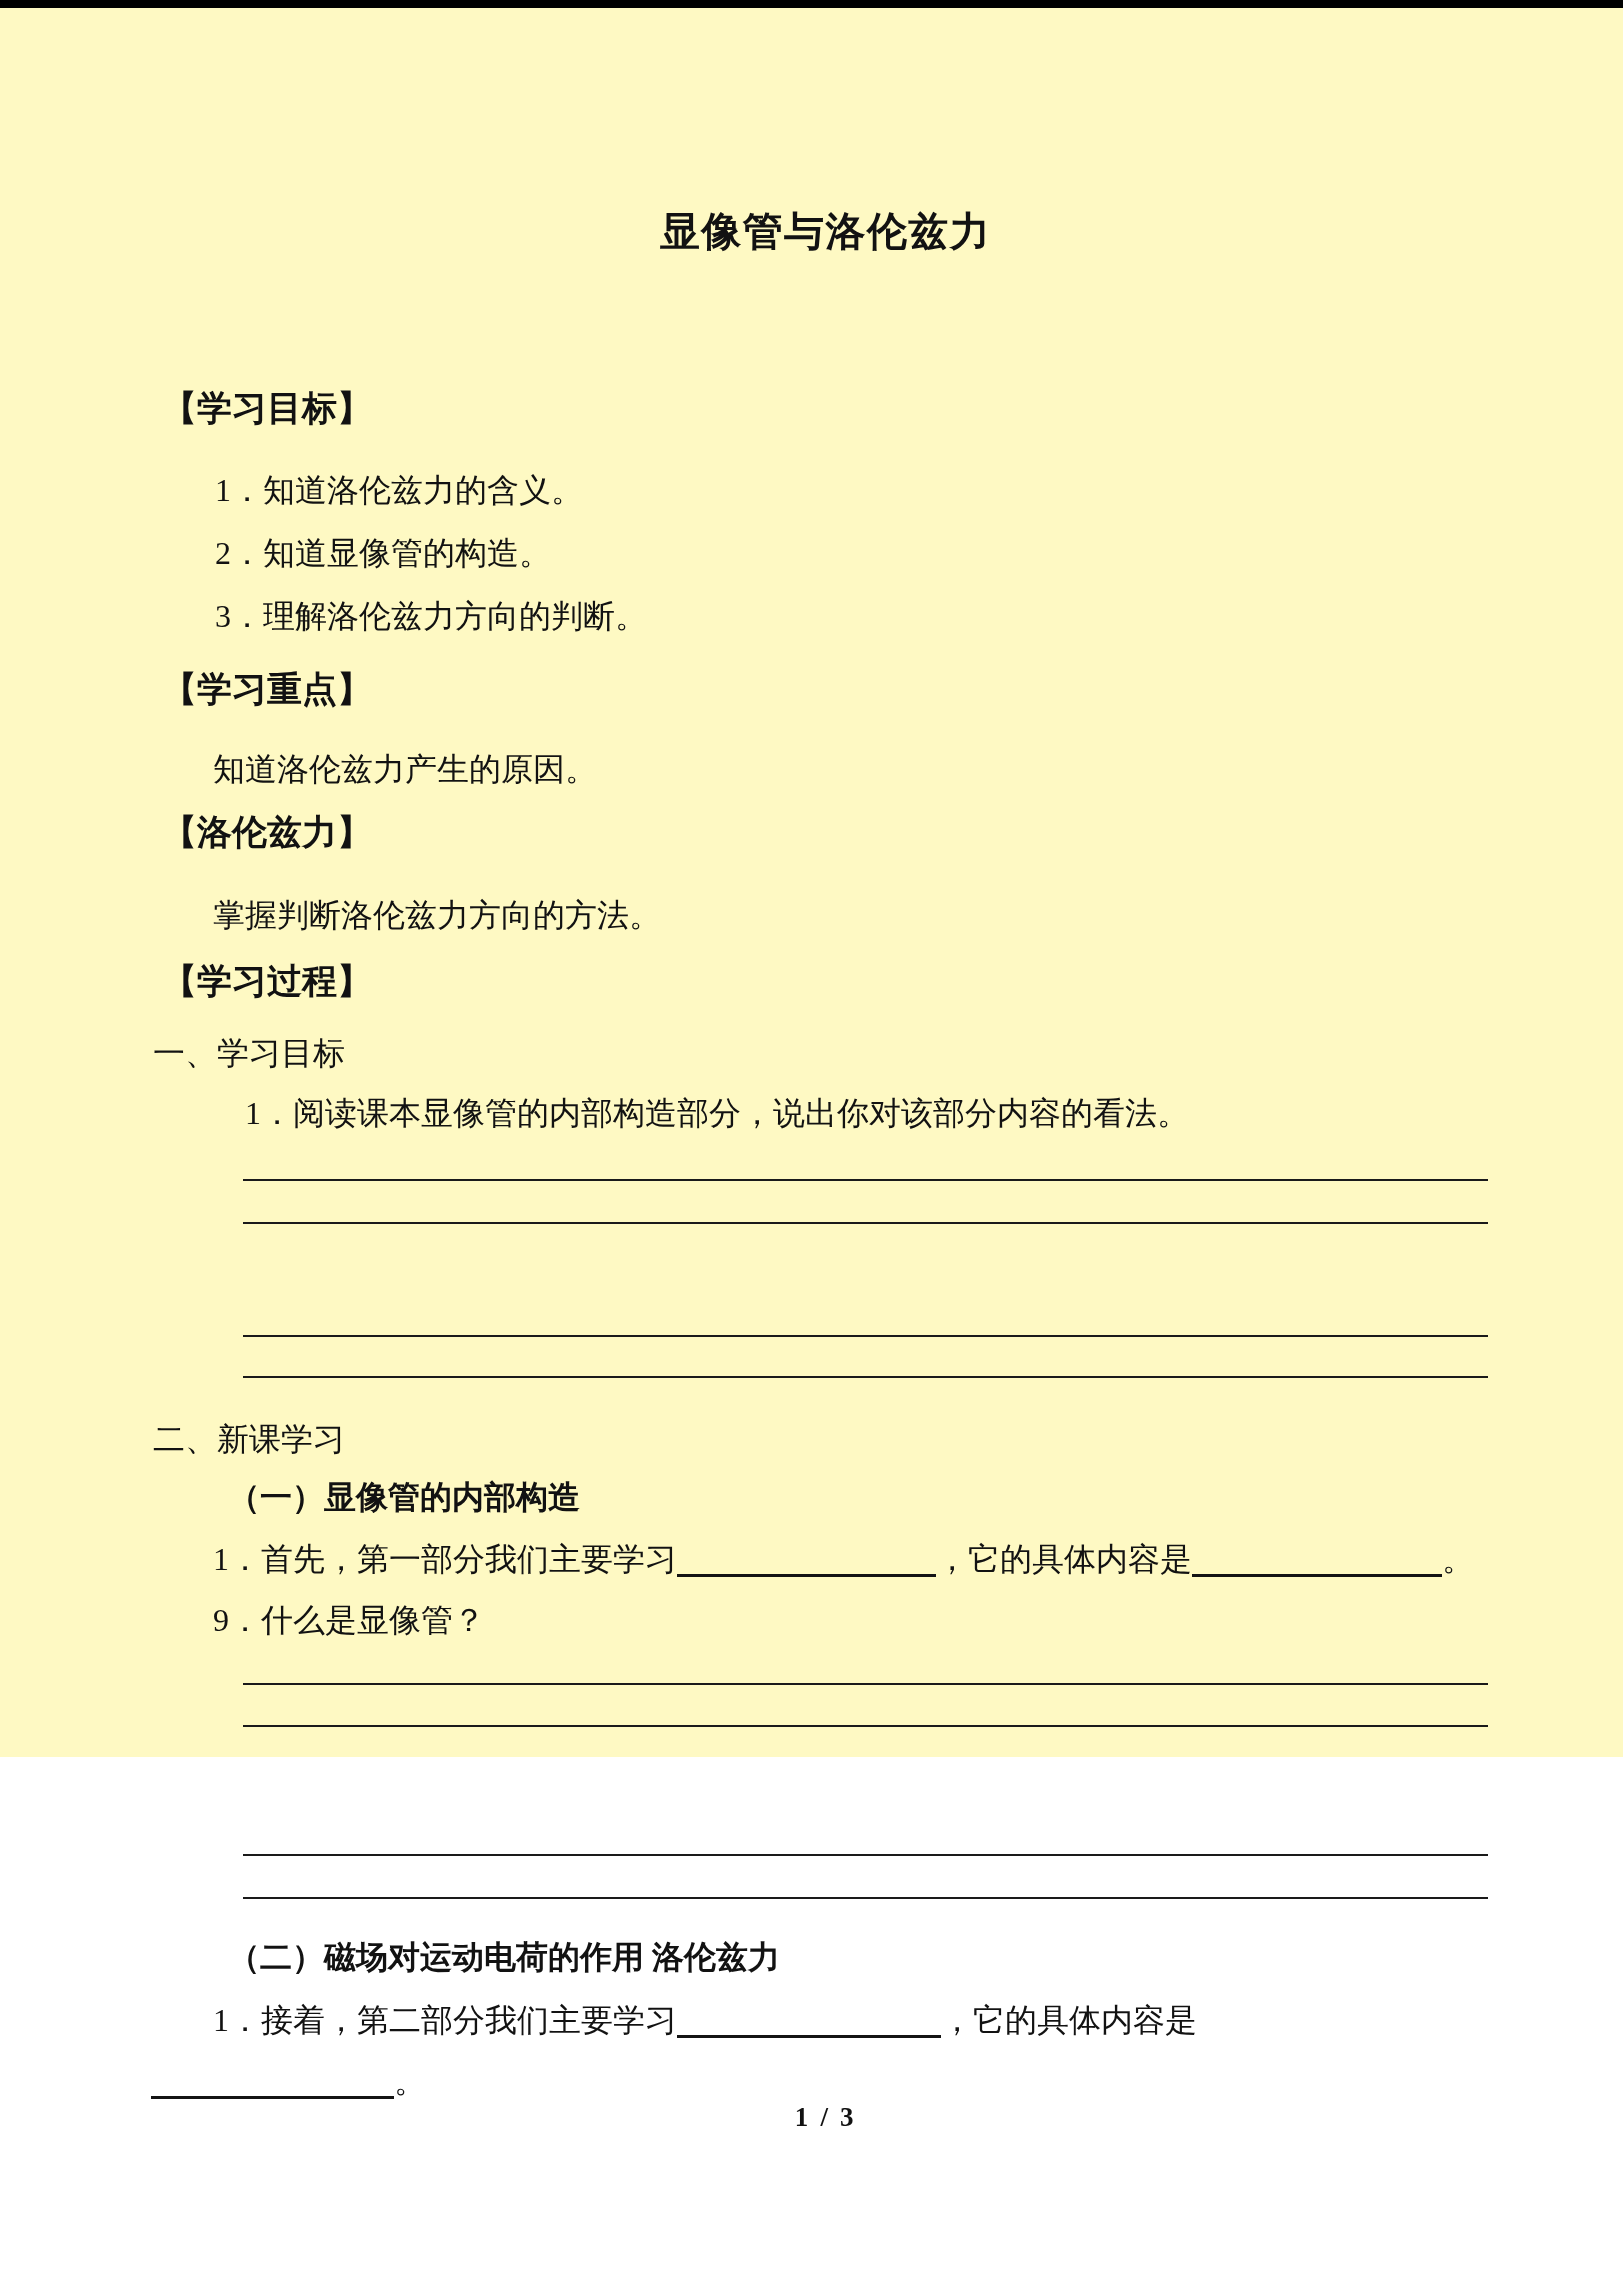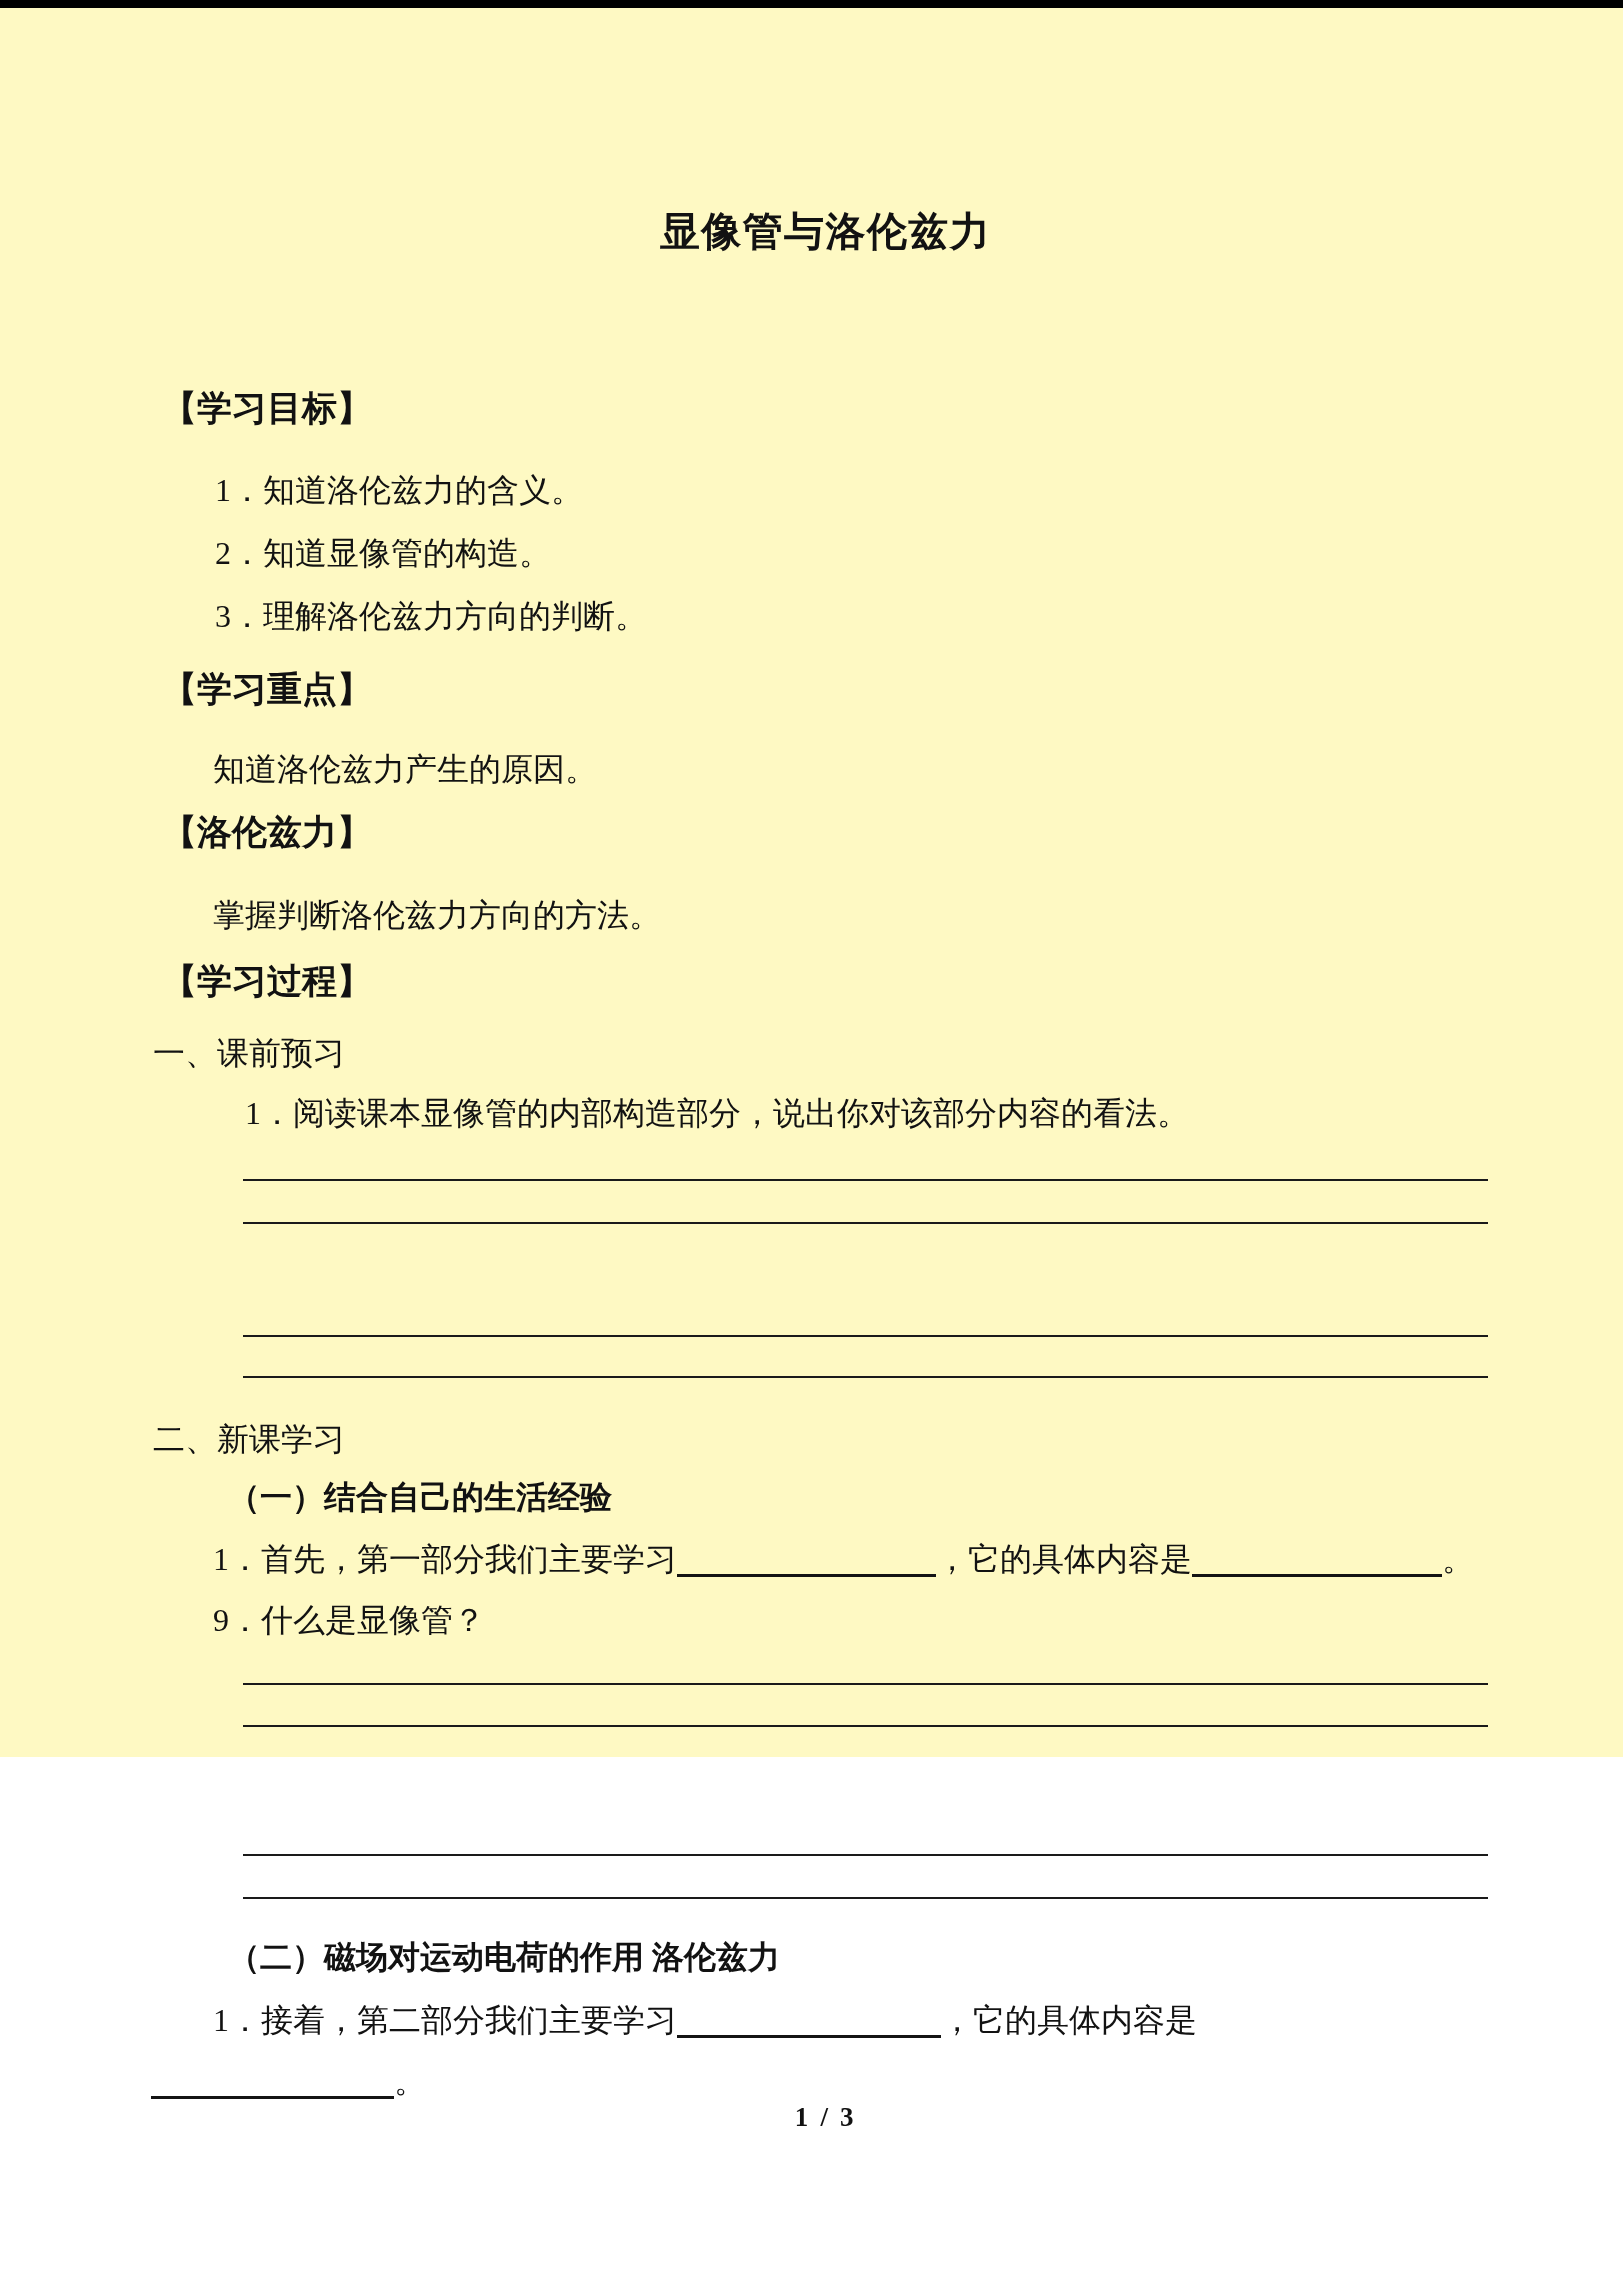--- a/index.html
+++ b/index.html
@@ -53,33 +53,33 @@
   <div class="row body-text" style="top:598px;left:215px">3．理解洛伦兹力方向的判断。</div>
 
   <div class="row h2" style="top:670px;left:162px">【学习重点】</div>
   <div class="row body-text" style="top:751px;left:213px">知道洛伦兹力产生的原因。</div>
 
   <div class="row h2" style="top:813px;left:162px">【洛伦兹力】</div>
   <div class="row body-text" style="top:897px;left:213px">掌握判断洛伦兹力方向的方法。</div>
 
   <div class="row h2" style="top:962px;left:162px">【学习过程】</div>
 
-  <div class="row body-text" style="top:1035px;left:153px">一、课前预习</div>
+  <div class="row body-text" style="top:1035px;left:153px">一、学习目标</div>
   <div class="row body-text" style="top:1095px;left:245px">1．阅读课本显像管的内部构造部分，说出你对该部分内容的看法。</div>
 
   <div class="answer-line" style="top:1179px"></div>
   <div class="answer-line" style="top:1222px"></div>
 
 
   <div class="answer-line" style="top:1335px"></div>
   <div class="answer-line" style="top:1376px"></div>
 
   <div class="row body-text" style="top:1421px;left:153px">二、新课学习</div>
 
-  <div class="row h3" style="top:1479px;left:228px">（一）结合自己的生活经验</div>
+  <div class="row h3" style="top:1479px;left:228px">（一）显像管的内部构造</div>
 
   <div class="row body-text" style="top:1541px;left:213px">
     <span>1．首先，第一部分我们主要学习</span><span class="blank" style="width:259px"></span><span>，它的具体内容是</span><span class="blank" style="width:250px"></span><span>。</span>
   </div>
 
   <div class="row body-text" style="top:1602px;left:213px">9．什么是显像管？</div>
 
   <div class="answer-line" style="top:1683px"></div>
   <div class="answer-line" style="top:1725px"></div>
 

